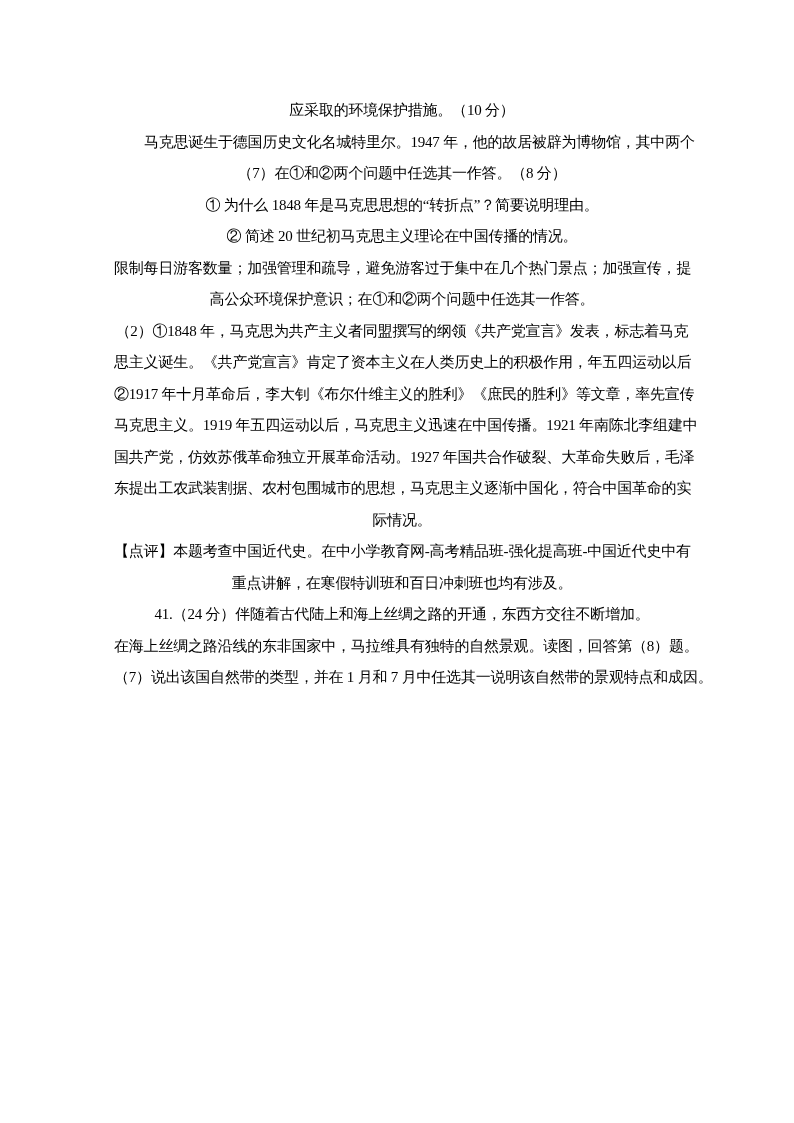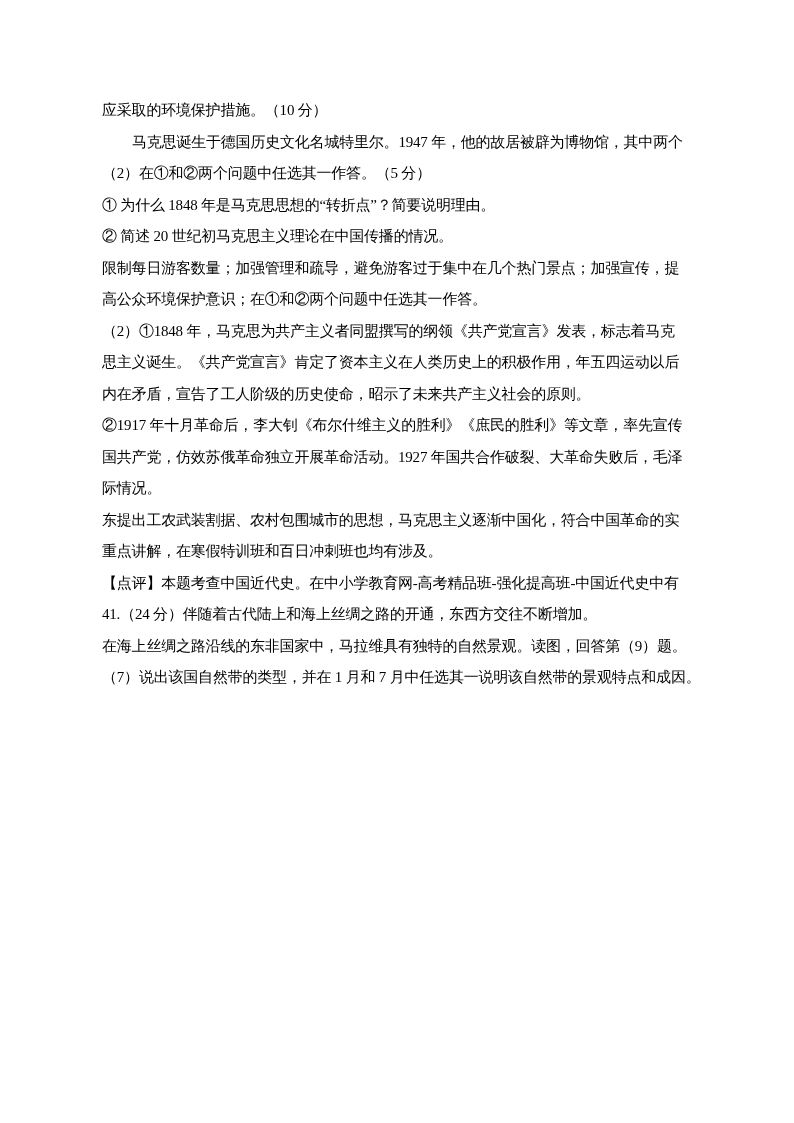--- a/index.html
+++ b/index.html
@@ -12,53 +12,54 @@
     width: 794px;
     height: 1123px;
     background: #ffffff;
     overflow: hidden;
     font-family: "Liberation Serif", "DejaVu Serif", serif;
     color: #000000;
   }
   .doc {
     position: absolute;
     top: 95px;
-    left: 102px;
+    left: 114px;
     width: 576px;
+    text-align: center;
   }
   .line {
     height: 31.5px;
     line-height: 31.5px;
     font-size: 15px;
     letter-spacing: -0.2px;
     white-space: nowrap;
     color: #000000;
   }
   .indent-2 {
     padding-left: 30px;
   }
 </style>
 </head>
 <body>
 
 <div class="page">
   <div class="doc">
     <div class="line">应采取的环境保护措施。（10 分）</div>
     <div class="line indent-2">马克思诞生于德国历史文化名城特里尔。1947 年，他的故居被辟为博物馆，其中两个</div>
-    <div class="line">（2）在①和②两个问题中任选其一作答。（5 分）</div>
+    <div class="line">（7）在①和②两个问题中任选其一作答。（8 分）</div>
     <div class="line">① 为什么 1848 年是马克思思想的“转折点”？简要说明理由。</div>
     <div class="line">② 简述 20 世纪初马克思主义理论在中国传播的情况。</div>
     <div class="line">限制每日游客数量；加强管理和疏导，避免游客过于集中在几个热门景点；加强宣传，提</div>
     <div class="line">高公众环境保护意识；在①和②两个问题中任选其一作答。</div>
     <div class="line">（2）①1848 年，马克思为共产主义者同盟撰写的纲领《共产党宣言》发表，标志着马克</div>
     <div class="line">思主义诞生。《共产党宣言》肯定了资本主义在人类历史上的积极作用，年五四运动以后</div>
-    <div class="line">内在矛盾，宣告了工人阶级的历史使命，昭示了未来共产主义社会的原则。</div>
     <div class="line">②1917 年十月革命后，李大钊《布尔什维主义的胜利》《庶民的胜利》等文章，率先宣传</div>
+    <div class="line">马克思主义。1919 年五四运动以后，马克思主义迅速在中国传播。1921 年南陈北李组建中</div>
     <div class="line">国共产党，仿效苏俄革命独立开展革命活动。1927 年国共合作破裂、大革命失败后，毛泽</div>
+    <div class="line">东提出工农武装割据、农村包围城市的思想，马克思主义逐渐中国化，符合中国革命的实</div>
     <div class="line">际情况。</div>
-    <div class="line">东提出工农武装割据、农村包围城市的思想，马克思主义逐渐中国化，符合中国革命的实</div>
+    <div class="line">【点评】本题考查中国近代史。在中小学教育网-高考精品班-强化提高班-中国近代史中有</div>
     <div class="line">重点讲解，在寒假特训班和百日冲刺班也均有涉及。</div>
-    <div class="line">【点评】本题考查中国近代史。在中小学教育网-高考精品班-强化提高班-中国近代史中有</div>
     <div class="line">41.（24 分）伴随着古代陆上和海上丝绸之路的开通，东西方交往不断增加。</div>
-    <div class="line">在海上丝绸之路沿线的东非国家中，马拉维具有独特的自然景观。读图，回答第（9）题。</div>
+    <div class="line">在海上丝绸之路沿线的东非国家中，马拉维具有独特的自然景观。读图，回答第（8）题。</div>
     <div class="line">（7）说出该国自然带的类型，并在 1 月和 7 月中任选其一说明该自然带的景观特点和成因。</div>
   </div>
 </div>
 
 </body></html>

